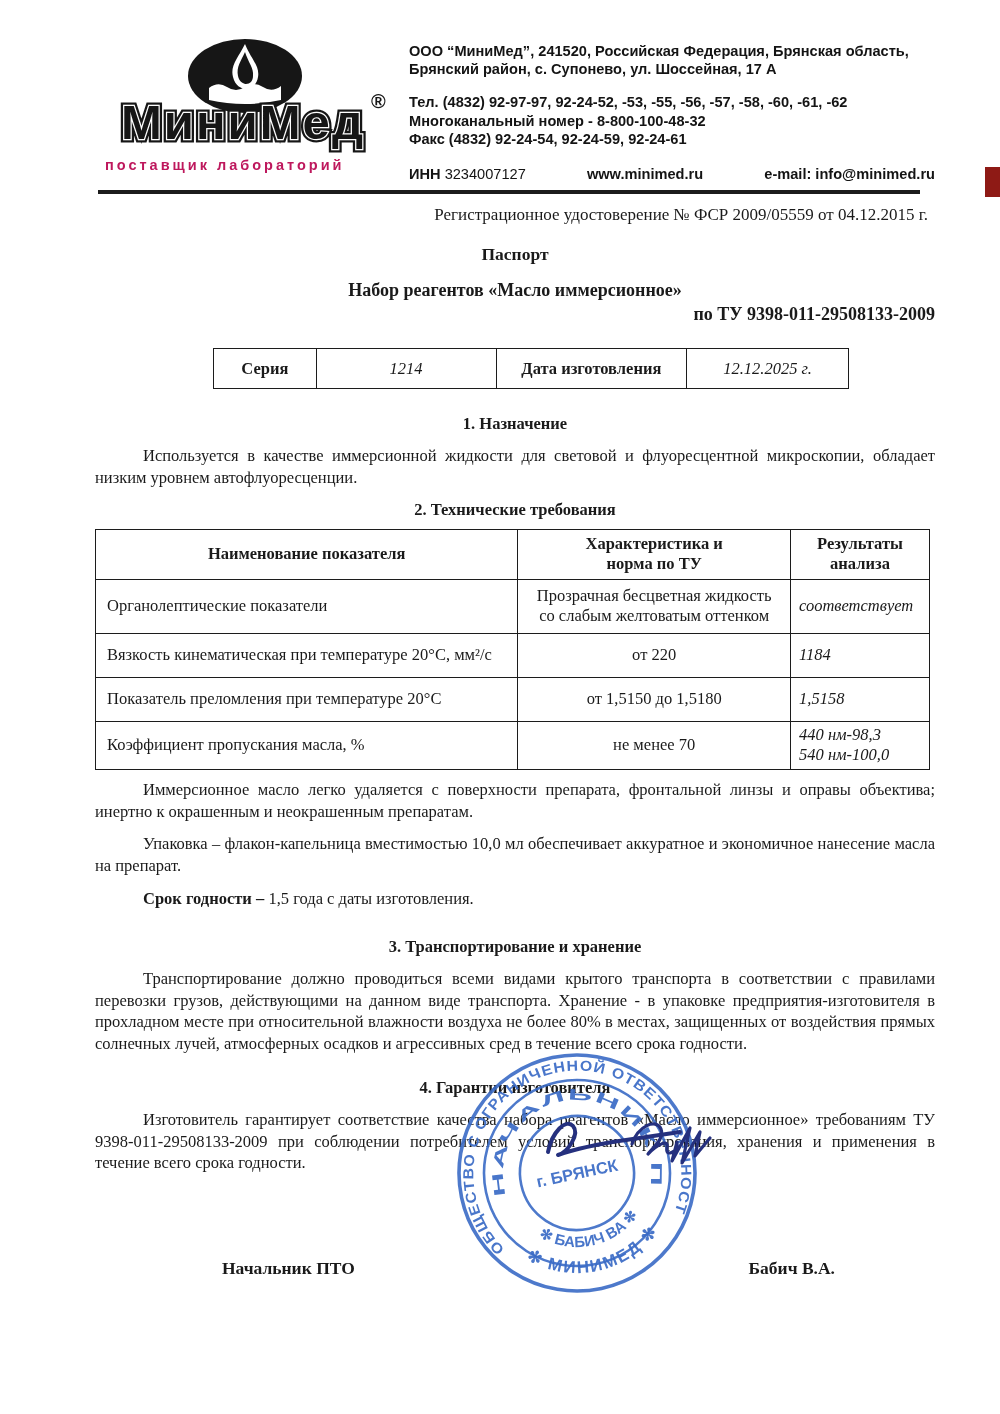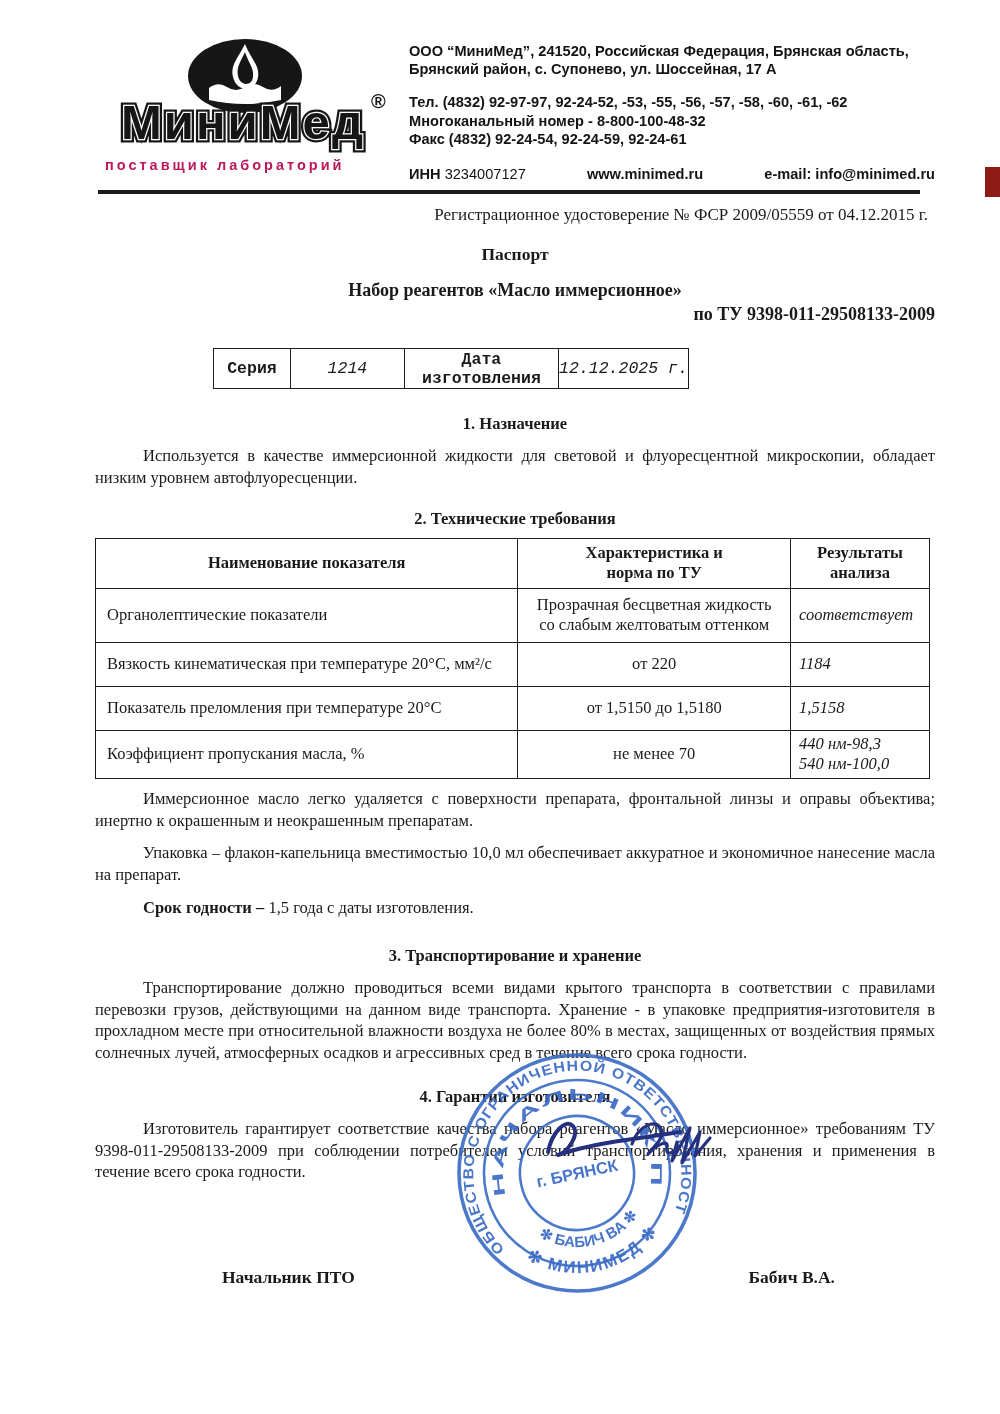--- a/index.html
+++ b/index.html
@@ -24,27 +24,27 @@
 
   .reg-line { text-align:right; font-size:17px; margin-top:11px; padding-right:7px; }
 
   .doc-type  { text-align:center; font-weight:bold; font-size:17.5px; margin-top:19px; }
   .doc-title { text-align:center; font-weight:bold; font-size:18px; margin-top:15px; }
   .doc-title2{ text-align:right; font-weight:bold; font-size:18px; margin-top:3px; }
 
   table { border-collapse:collapse; }
   td { border:1.7px solid #1c1c1c; }
 
-  .series-table { width:476px; margin:23px 0 0 118px;font-family:Liberation Mono, monospace; }
+  .series-table { width:636px; margin:23px 0 0 118px; }
   .series-table td { height:40px; text-align:center; vertical-align:middle; font-size:16.5px; }
   .series-table .lbl { font-weight:bold; }
   .series-table .val { font-style:italic; }
   .series-table .c1{width:97px}.series-table .c2{width:170px}.series-table .c3{width:180px}.series-table .c4{width:153px}
 
-  .sec-head { text-align:center; font-weight:bold; font-size:16.5px; margin-top:20px; }
+  .sec-head { text-align:center; font-weight:bold; font-size:16.5px; margin-top:11px; }
   .para { font-size:16.5px; line-height:1.32; text-align:justify; text-indent:48px; margin-top:11px; }
 
   .spec-table { width:835px; margin-top:9px; }
   .spec-table td { font-size:16.5px; vertical-align:middle; padding:2px 8px; }
   .spec-table .hdr { font-weight:bold; text-align:center; height:50px; white-space:pre-line; }
   .spec-table .param { text-align:left; padding-left:11px; }
   .spec-table .norm  { text-align:center; white-space:pre-line; }
   .spec-table .res   { text-align:left; font-style:italic; white-space:pre-line; }
   .spec-table .r1 td{height:54px}.spec-table .r2 td{height:44px}.spec-table .r3 td{height:44px}.spec-table .r4 td{height:48px}
   .spec-table .cp{width:423px}.spec-table .cn{width:273px}.spec-table .cr{width:139px}

